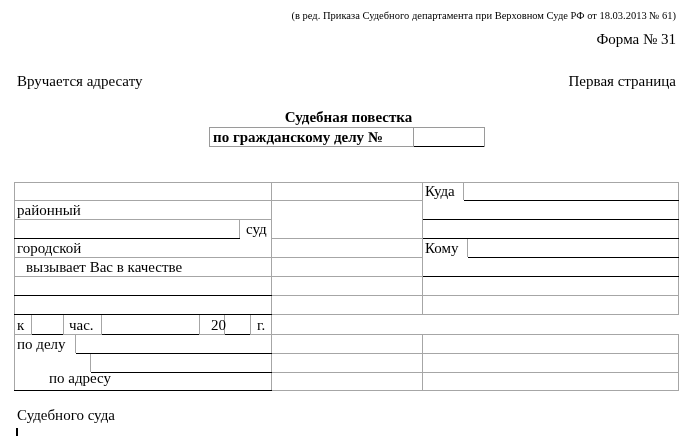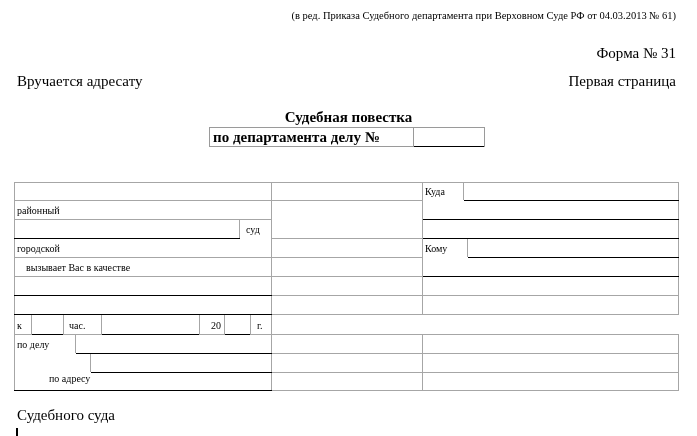--- a/index.html
+++ b/index.html
@@ -1,45 +1,45 @@
 <!DOCTYPE html>
 <html><head>
 <meta charset="utf-8">
 <style>
   html, body { margin:0; padding:0; background:#fff; }
   body { width:697px; height:436px; position:relative; overflow:hidden;
          font-family:"Liberation Serif", "DejaVu Serif", serif; color:#000; }
   .abs { position:absolute; white-space:nowrap; }
   .note { top:10px; right:21px; font-size:10.5px; }
-  .form-no { top:31px; right:21px; font-size:15px;margin-top:14px; }
+  .form-no { top:31px; right:21px; font-size:15px; }
   .deliver { top:73px; left:17px; font-size:15px; }
   .page1 { top:73px; right:21px; font-size:15px; }
   .title { top:109px; left:0; width:697px; text-align:center; font-size:15px; font-weight:bold; }
   .case-box { top:127px; left:209px; width:276px; height:20px; border:1px solid #9a9a9a; box-sizing:border-box; }
   .case-label { position:absolute; left:3px; top:1px; font-size:15px; font-weight:bold; }
   .case-sep { position:absolute; left:203px; top:0; width:1px; height:19px; background:#9a9a9a; }
   .case-line { position:absolute; left:204px; right:0; bottom:-1px; height:1px; background:#000; }
 
   .g { position:absolute; background:#a6a6a6; }
   .b { position:absolute; background:#000; }
-  .cell-text { position:absolute; font-size:10px; line-height:19px; white-space:nowrap; }
+  .cell-text { position:absolute; font-size:15px; line-height:19px; white-space:nowrap; }
   .secretary { top:407px; left:17px; font-size:15px; }
   .caret { position:absolute; left:16px; top:428px; width:2px; height:8px; background:#000; }
 </style>
 </head>
 <body>
 
-<div class="abs note">(в ред. Приказа Судебного департамента при Верховном Суде РФ от 04.03.2013 № 61)</div>
+<div class="abs note">(в ред. Приказа Судебного департамента при Верховном Суде РФ от 18.03.2013 № 61)</div>
 <div class="abs form-no">Форма № 31</div>
 <div class="abs deliver">Вручается адресату</div>
 <div class="abs page1">Первая страница</div>
 <div class="abs title">Судебная повестка</div>
 
 <div class="abs case-box">
-  <span class="case-label">по департамента делу №</span>
+  <span class="case-label">по гражданскому делу №</span>
   <span class="case-sep"></span>
   <span class="case-line"></span>
 </div>
 
 <div>
 
   <div class="g" style="left:14px;top:182px;width:1px;height:209px;"></div>
   <div class="g" style="left:271px;top:182px;width:1px;height:209px;"></div>
   <div class="g" style="left:422px;top:182px;width:1px;height:133px;"></div>
   <div class="g" style="left:422px;top:334px;width:1px;height:57px;"></div>

